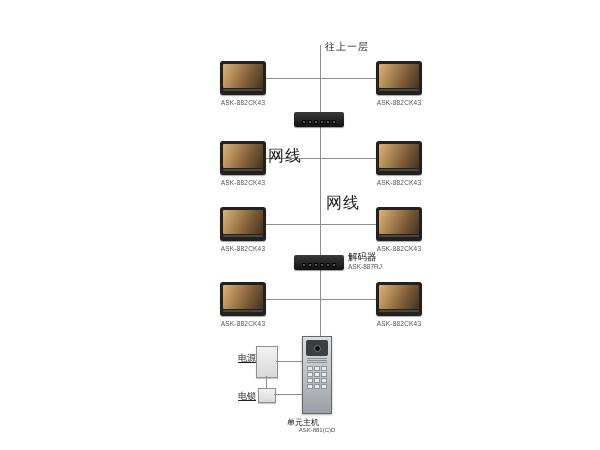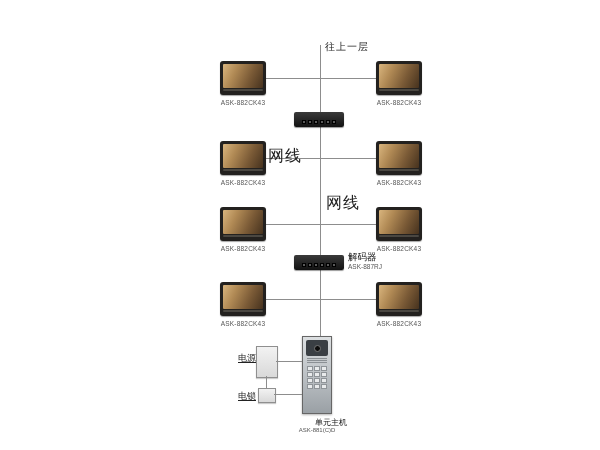--- a/index.html
+++ b/index.html
@@ -29,21 +29,21 @@
   .cam{width:22px;height:16px;margin:3px auto 2px auto;background:#3a3f44;border-radius:2px;
        display:flex;align-items:center;justify-content:center;}
   .lens{width:7px;height:7px;border-radius:50%;background:#0c0c0c;border:1px solid #777;box-sizing:border-box;}
   .speaker{width:20px;height:6px;margin:0 auto 2px auto;
            background:repeating-linear-gradient(180deg,#8b9094 0 1px,#c6cacd 1px 2px);}
   .keypad{display:grid;grid-template-columns:repeat(3,1fr);gap:1px;margin:2px 4px;}
   .key{height:5px;background:#e9ebec;border:1px solid #8f9498;box-sizing:border-box;}
   .box{position:absolute;border:1px solid #8f8f8f;background:linear-gradient(#f2f2f2,#d9d9d9);
        box-shadow:0 1px 1px rgba(0,0,0,.2);}
   .small-lbl{font-size:9px;color:#222;text-decoration:underline;}
-  .bottom-title{position:absolute;width:60px;text-align:right;font-size:8px;color:#111;}
+  .bottom-title{position:absolute;width:60px;text-align:left;font-size:8px;color:#111;}
   .bottom-model{position:absolute;width:60px;text-align:center;font-size:6px;color:#555;}
 </style>
 </head>
 <body>
 
 <div id="stage">
 
   <div class="wire v" style="left:320px;top:45px;height:291px;"></div>
   <div class="lbl riser-lbl" style="left:325px;top:40px;">往上一层</div>
 

